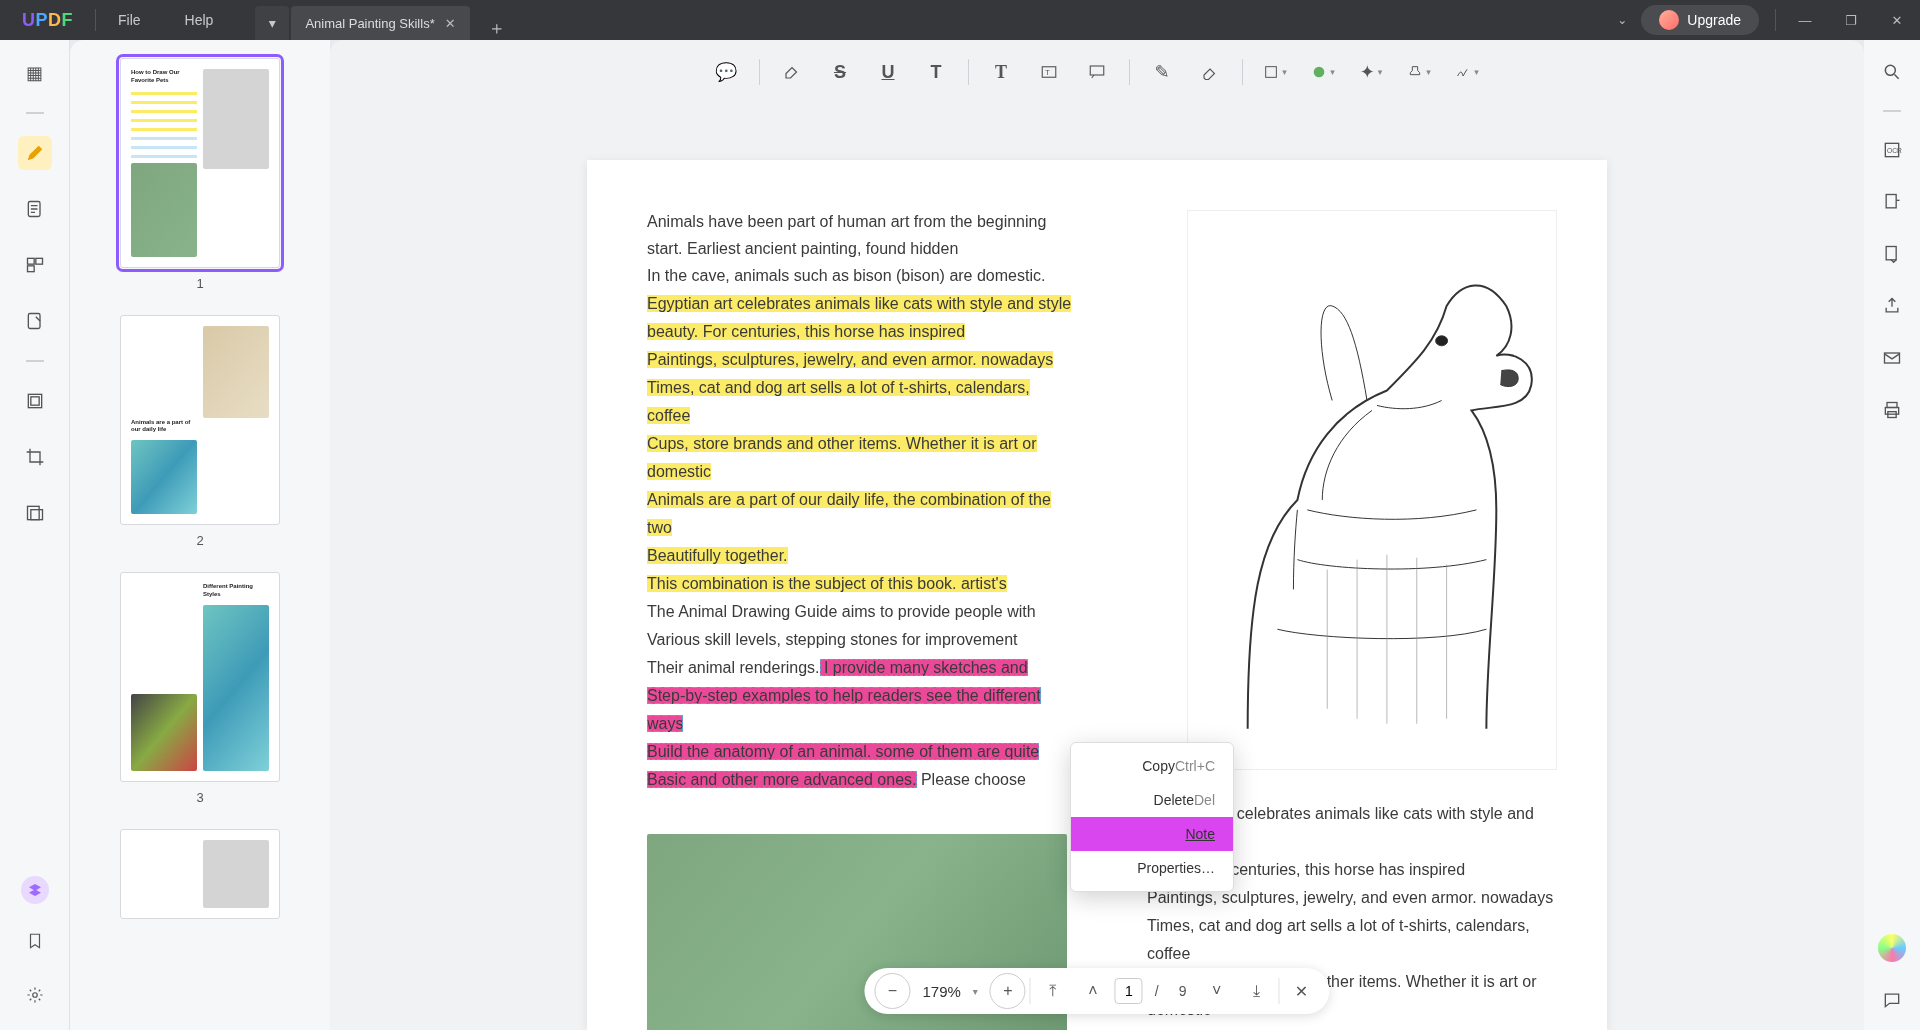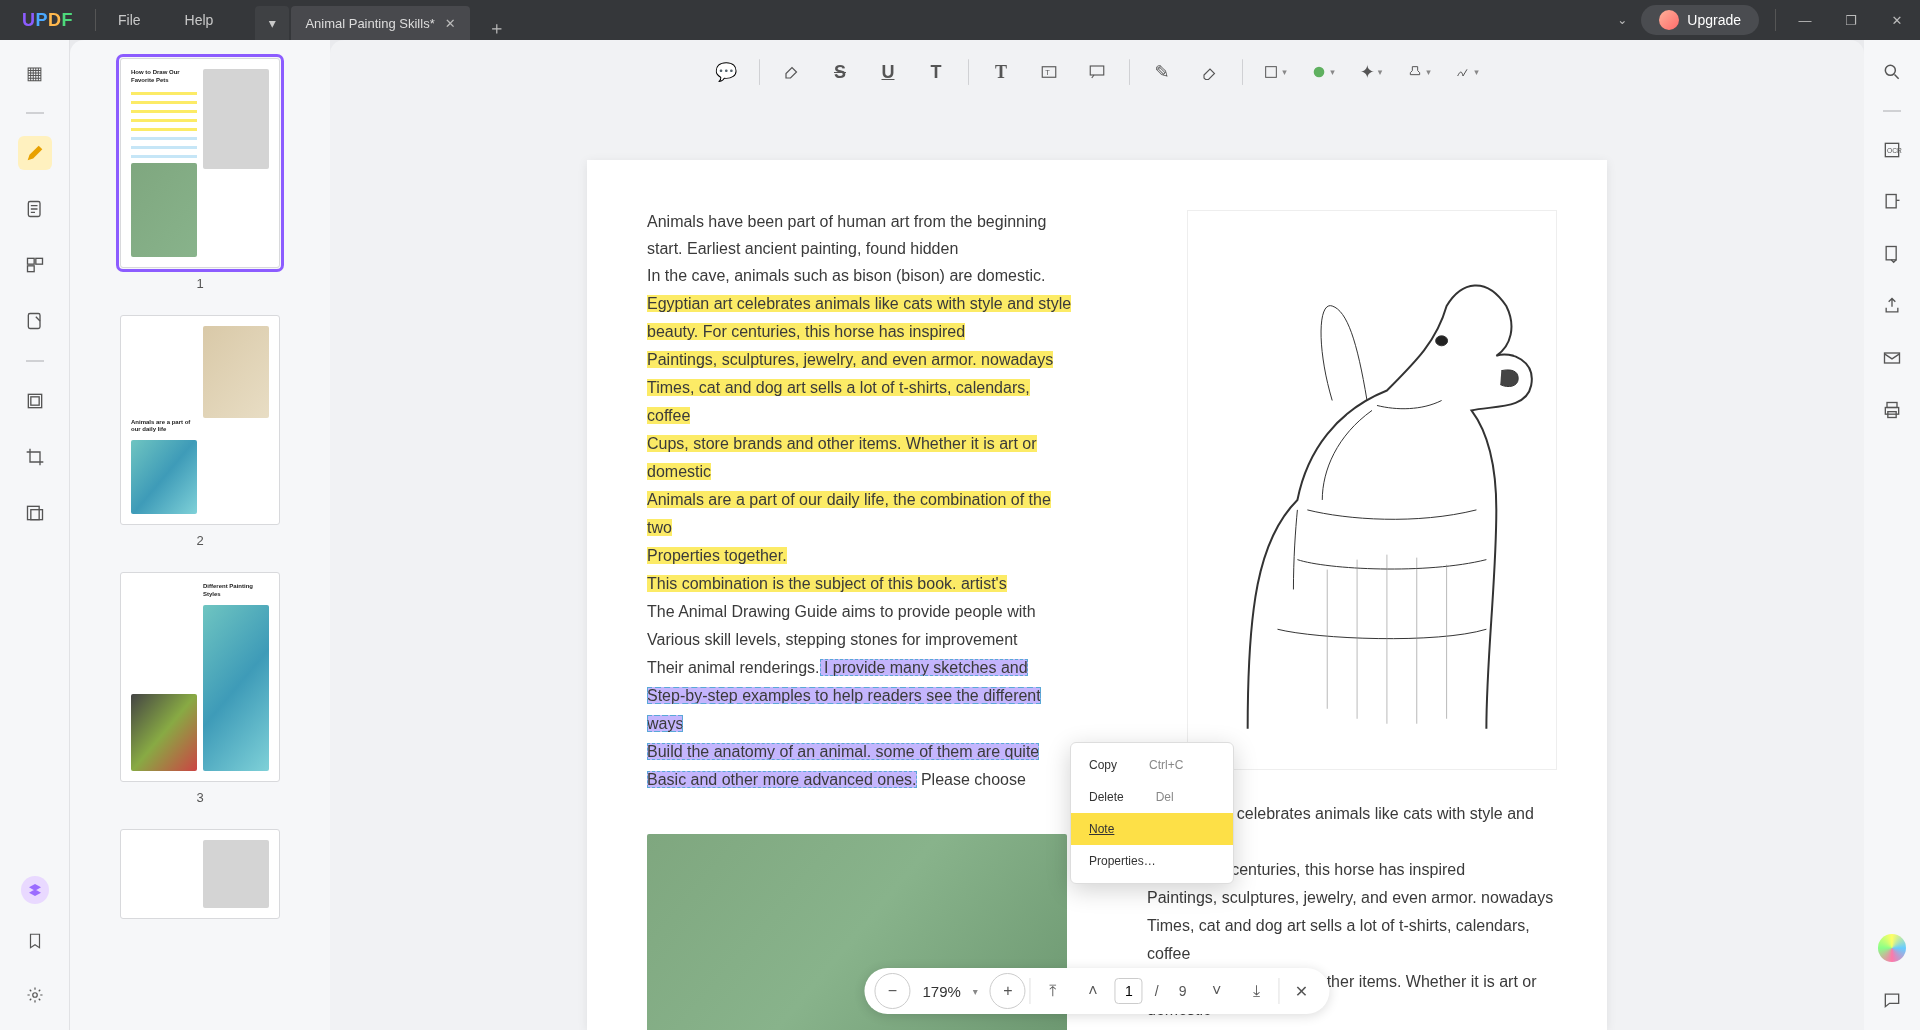--- a/index.html
+++ b/index.html
@@ -45,37 +45,37 @@
 .ab.sep{ width:1px; height:26px; background:#d0d1d4; margin:0 4px;}
 .ab.dd::after{content:"▾"; font-size:9px; margin-left:3px; color:#888;}
 
 
 .canvas{ position:absolute; top:60px; bottom:0; left:0; right:0; overflow:auto; display:flex; justify-content:center;}
 .page{ width:1020px; background:#fff; margin-top:60px; box-shadow:0 2px 10px rgba(0,0,0,0.08); padding:48px 60px; position:relative;}
 .intro{ font-size:16px; color:#3a3a3a; line-height:1.7; max-width:420px;}
 .h1{ font-family:Georgia,'Times New Roman',serif; font-size:34px; font-weight:700; color:#222; line-height:1.25; margin:22px 0 18px;}
 .body{ font-size:16px; color:#3a3a3a; line-height:1.75; max-width:430px;}
 .hl-y{ background:#fceb66;}
-.hl-b{ background:#c4b5fd; outline:1px dashed #5aa8d8; outline-offset:-1px;}
+.hl-b{ background:#ec4899; outline:1px dashed #5aa8d8; outline-offset:-1px;}
 .dogbox{ position:absolute; top:50px; right:50px; width:370px; height:560px; background:linear-gradient(180deg,#fff,#fff); border:1px solid #eee; display:flex; align-items:center; justify-content:center;}
 .dogbox svg{ width:100%; height:100%;}
 .greenimg{ margin-top:40px; width:420px; height:200px; background:linear-gradient(130deg,#7fa77f,#88b38b,#6d9871); border-radius:2px;}
 .col2{ position:absolute; top:640px; right:50px; width:410px; font-size:16px; color:#3a3a3a; line-height:1.75;}
 
 
 .rightrail{ width:56px; background:#f6f7f9; display:flex; flex-direction:column; align-items:center; padding-top:18px; gap:24px;}
 .rr{ width:28px; height:28px; display:flex; align-items:center; justify-content:center; color:#555; cursor:pointer;}
 .rr.dash{ width:18px; height:2px; background:#d0d1d4;}
 .rightrail .spacer{flex:1;}
 .rrb{ width:28px;height:28px; border-radius:50%; background:conic-gradient(#ff6,#6cf,#f7a,#8f8,#ff6);}
 
 
 .ctx{ position:absolute; background:#fff; border:1px solid #ddd; border-radius:6px; box-shadow:0 6px 24px rgba(0,0,0,0.18); width:164px; padding:6px 0; z-index:50;}
-.ctx .row{ display:flex; justify-content:flex-start; padding:9px 18px; font-size:12px; color:#333; cursor:pointer;gap:32px;}
-.ctx .row.hover{ background:#fde047;text-decoration:underline;}
+.ctx .row{ display:flex; justify-content:flex-end; padding:9px 18px; font-size:14px; color:#333; cursor:pointer;}
+.ctx .row.hover{ background:#d946ef;text-decoration:underline;}
 
 
 .pagectrl{ position:absolute; bottom:16px; left:50%; transform:translateX(-50%); background:#fff; border-radius:26px; box-shadow:0 2px 12px rgba(0,0,0,0.14); height:46px; display:flex; align-items:center; padding:0 10px; gap:4px;}
 .pc{ width:36px; height:36px; display:flex; align-items:center; justify-content:center; color:#555; border-radius:50%; cursor:pointer;}
 .pc.bord{ border:1px solid #ccc;}
 .pc.sep{ width:1px; height:26px; background:#e0e0e0; border-radius:0;}
 .zoomv{ font-size:15px; color:#333; padding:0 8px;}
 .zoomdd{ font-size:10px; color:#888; padding-right:8px;}
 .pgin{ width:28px; border:1px solid #ccc; border-radius:4px; text-align:center; font-size:14px; height:26px;}
 .pgof{ font-size:14px; color:#555; padding:0 8px;}
@@ -331,21 +331,21 @@
           <span>start. Earliest ancient painting, found hidden</span><br>
           <span>In the cave, animals such as bison (bison) are domestic.</span>
         </div>
         <div class="body">
           <span class="hl-y">Egyptian art celebrates animals like cats with style and style</span><br>
           <span class="hl-y">beauty. For centuries, this horse has inspired</span><br>
           <span class="hl-y">Paintings, sculptures, jewelry, and even armor. nowadays</span><br>
           <span class="hl-y">Times, cat and dog art sells a lot of t-shirts, calendars, coffee</span><br>
           <span class="hl-y">Cups, store brands and other items. Whether it is art or domestic</span><br>
           <span class="hl-y">Animals are a part of our daily life, the combination of the two</span><br>
-          <span class="hl-y">Properties together.</span><br>
+          <span class="hl-y">Beautifully together.</span><br>
           <span class="hl-y">This combination is the subject of this book. artist's</span><br>
           <span>The Animal Drawing Guide aims to provide people with</span><br>
           <span>Various skill levels, stepping stones for improvement</span><br>
           <span>Their animal renderings.</span><span class="hl-b"> I provide many sketches and</span><br>
           <span class="hl-b">Step-by-step examples to help readers see the different ways</span><br>
           <span class="hl-b">Build the anatomy of an animal. some of them are quite</span><br>
           <span class="hl-b">Basic and other more advanced ones.</span><span> Please choose</span>
         </div>
         <div class="greenimg"></div>
 

